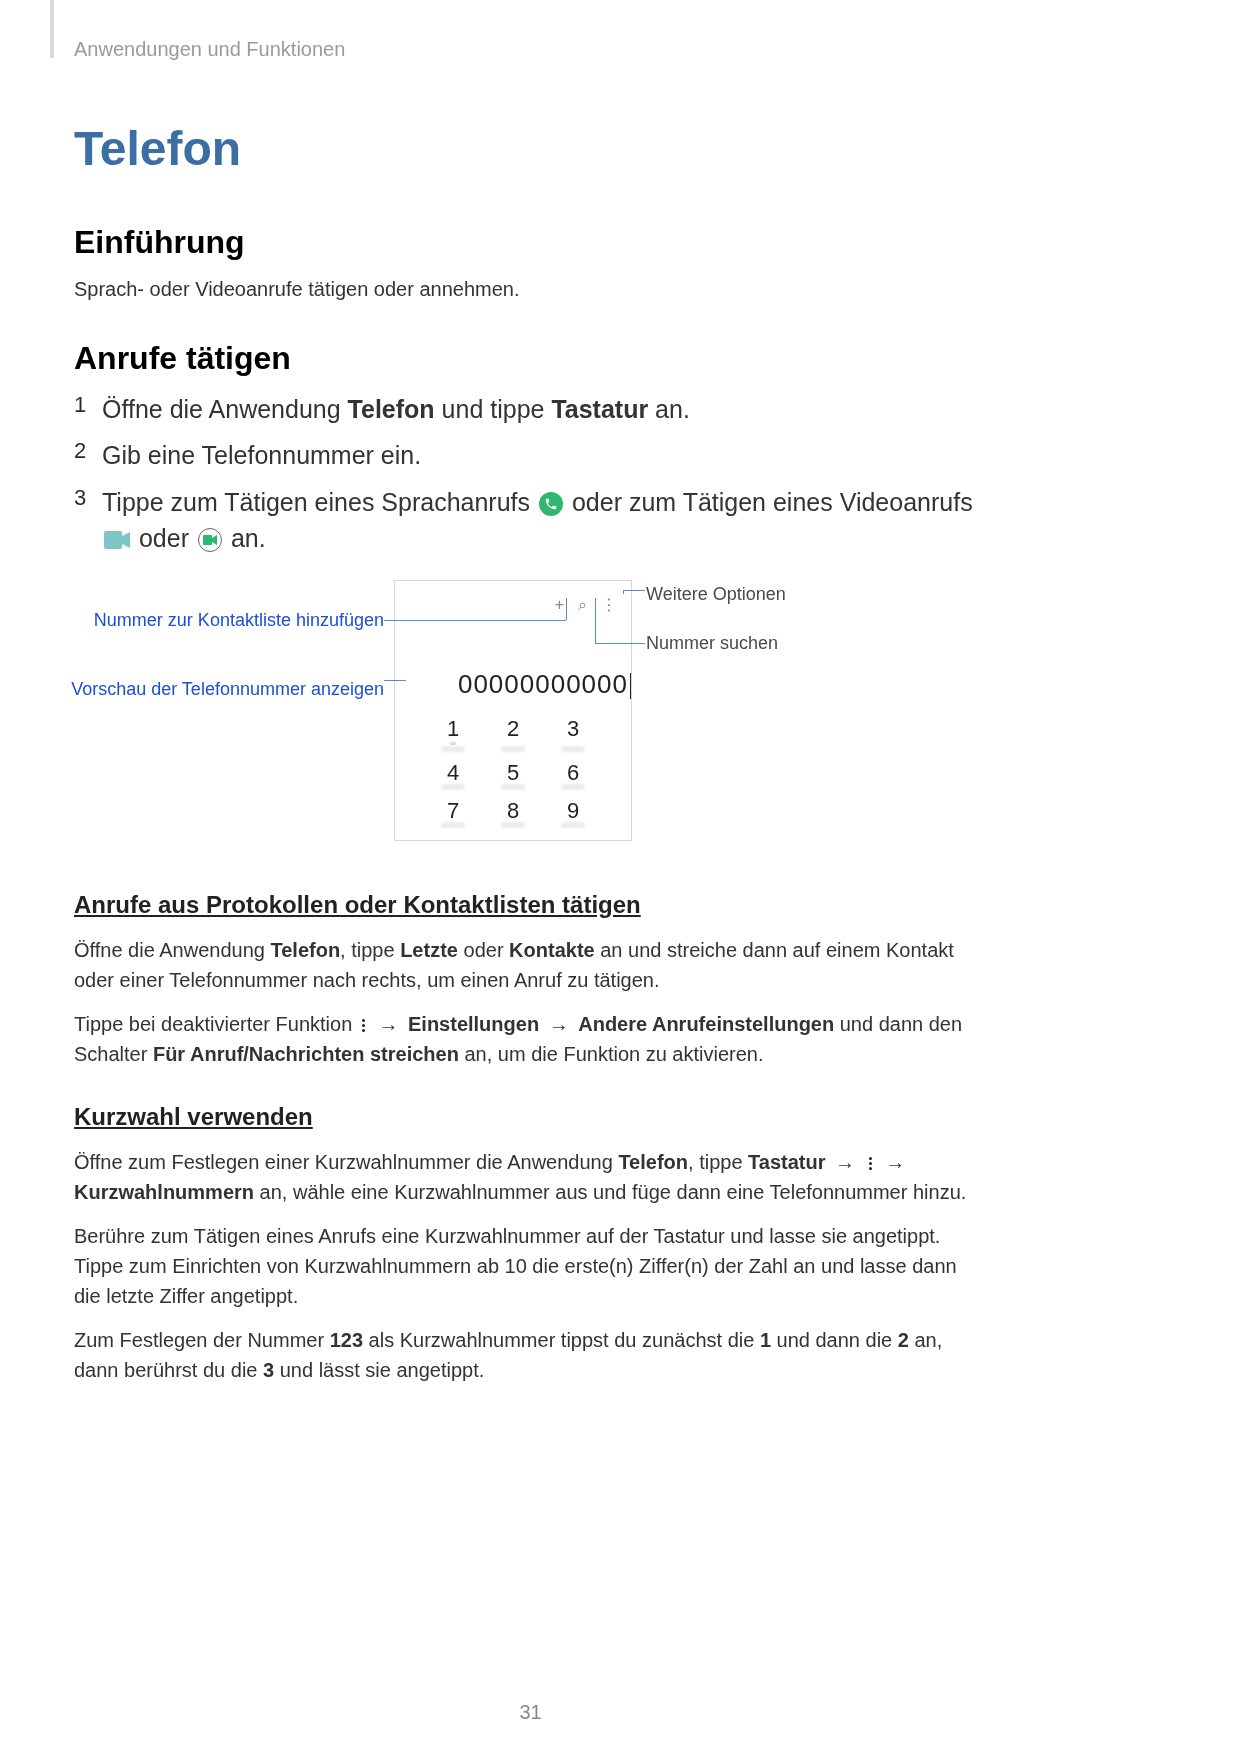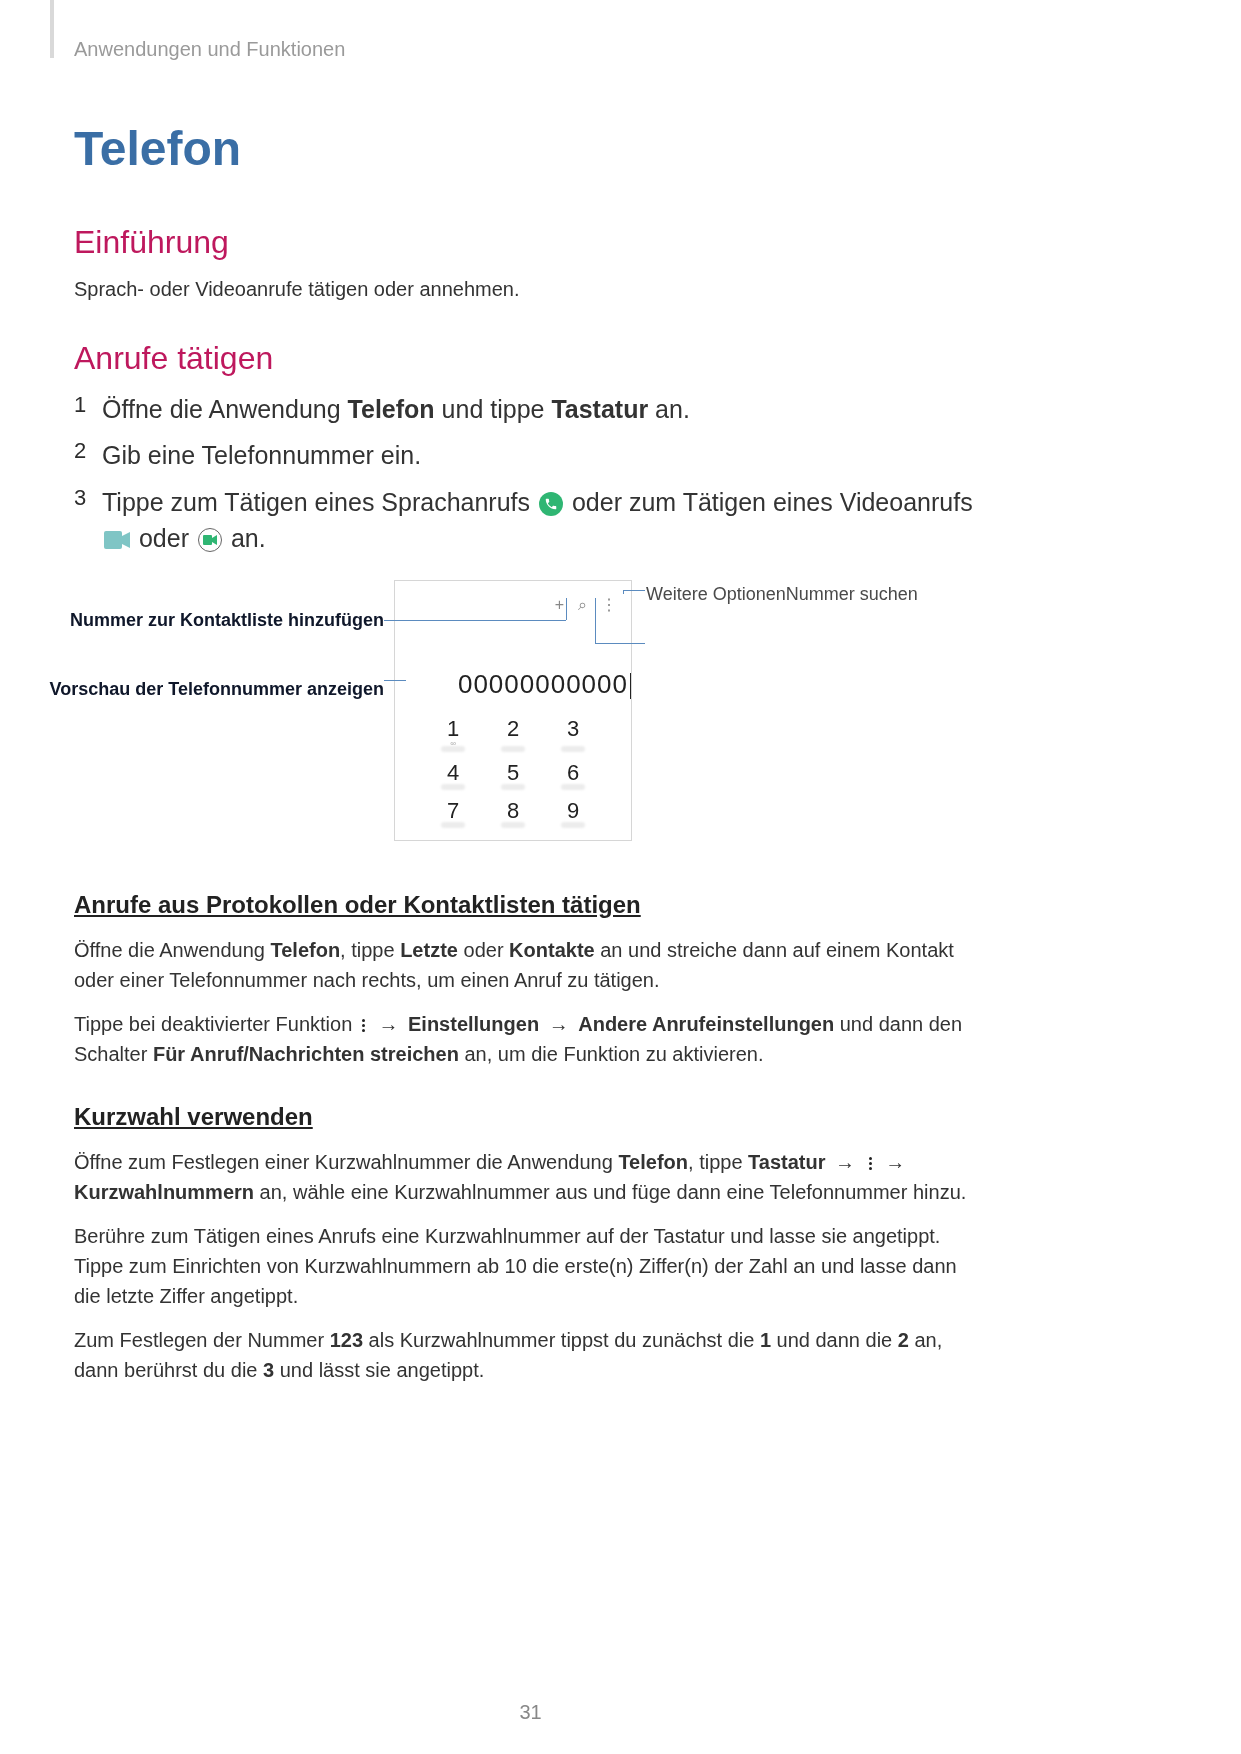--- a/index.html
+++ b/index.html
@@ -31,23 +31,23 @@
     margin-bottom: 60px;
     margin-left: 0;
   }
   h1.title {
     color: #3a6ea5;
     font-size: 48px;
     font-weight: 700;
     margin: 0 0 48px 0;
   }
   h2.section {
-    color: #be185d;
+    color: #000000;
     font-size: 32px;
-    font-weight: 400;
+    font-weight: 700;
     margin: 0 0 14px 0;
   }
   p.body, .body {
     font-size: 20px;
     line-height: 1.45;
     color: #333;
     margin: 0 0 36px 0;
   }
   .steps {
     margin: 0 0 24px 0;
@@ -98,26 +98,26 @@
   .callout-left {
     display:flex;
     flex-direction:column;
     align-items:flex-end;
     padding-top:30px;
     width:310px;
     margin-right:10px;
   }
   .callout-left .callout {
     font-size:18px;
-    color:#0f172a;
+    color:#1d4ed8;
     white-space:nowrap;
-    font-weight:bold;
   }
   .callout-right {
     display:flex;
+    flex-direction:column;
     margin-left:14px;
     padding-top:4px;
   }
   .callout-right .callout {
     font-size:18px;
     color:#4a4a4a;
     margin-bottom:28px;
   }
   .phone {
     width:238px;

